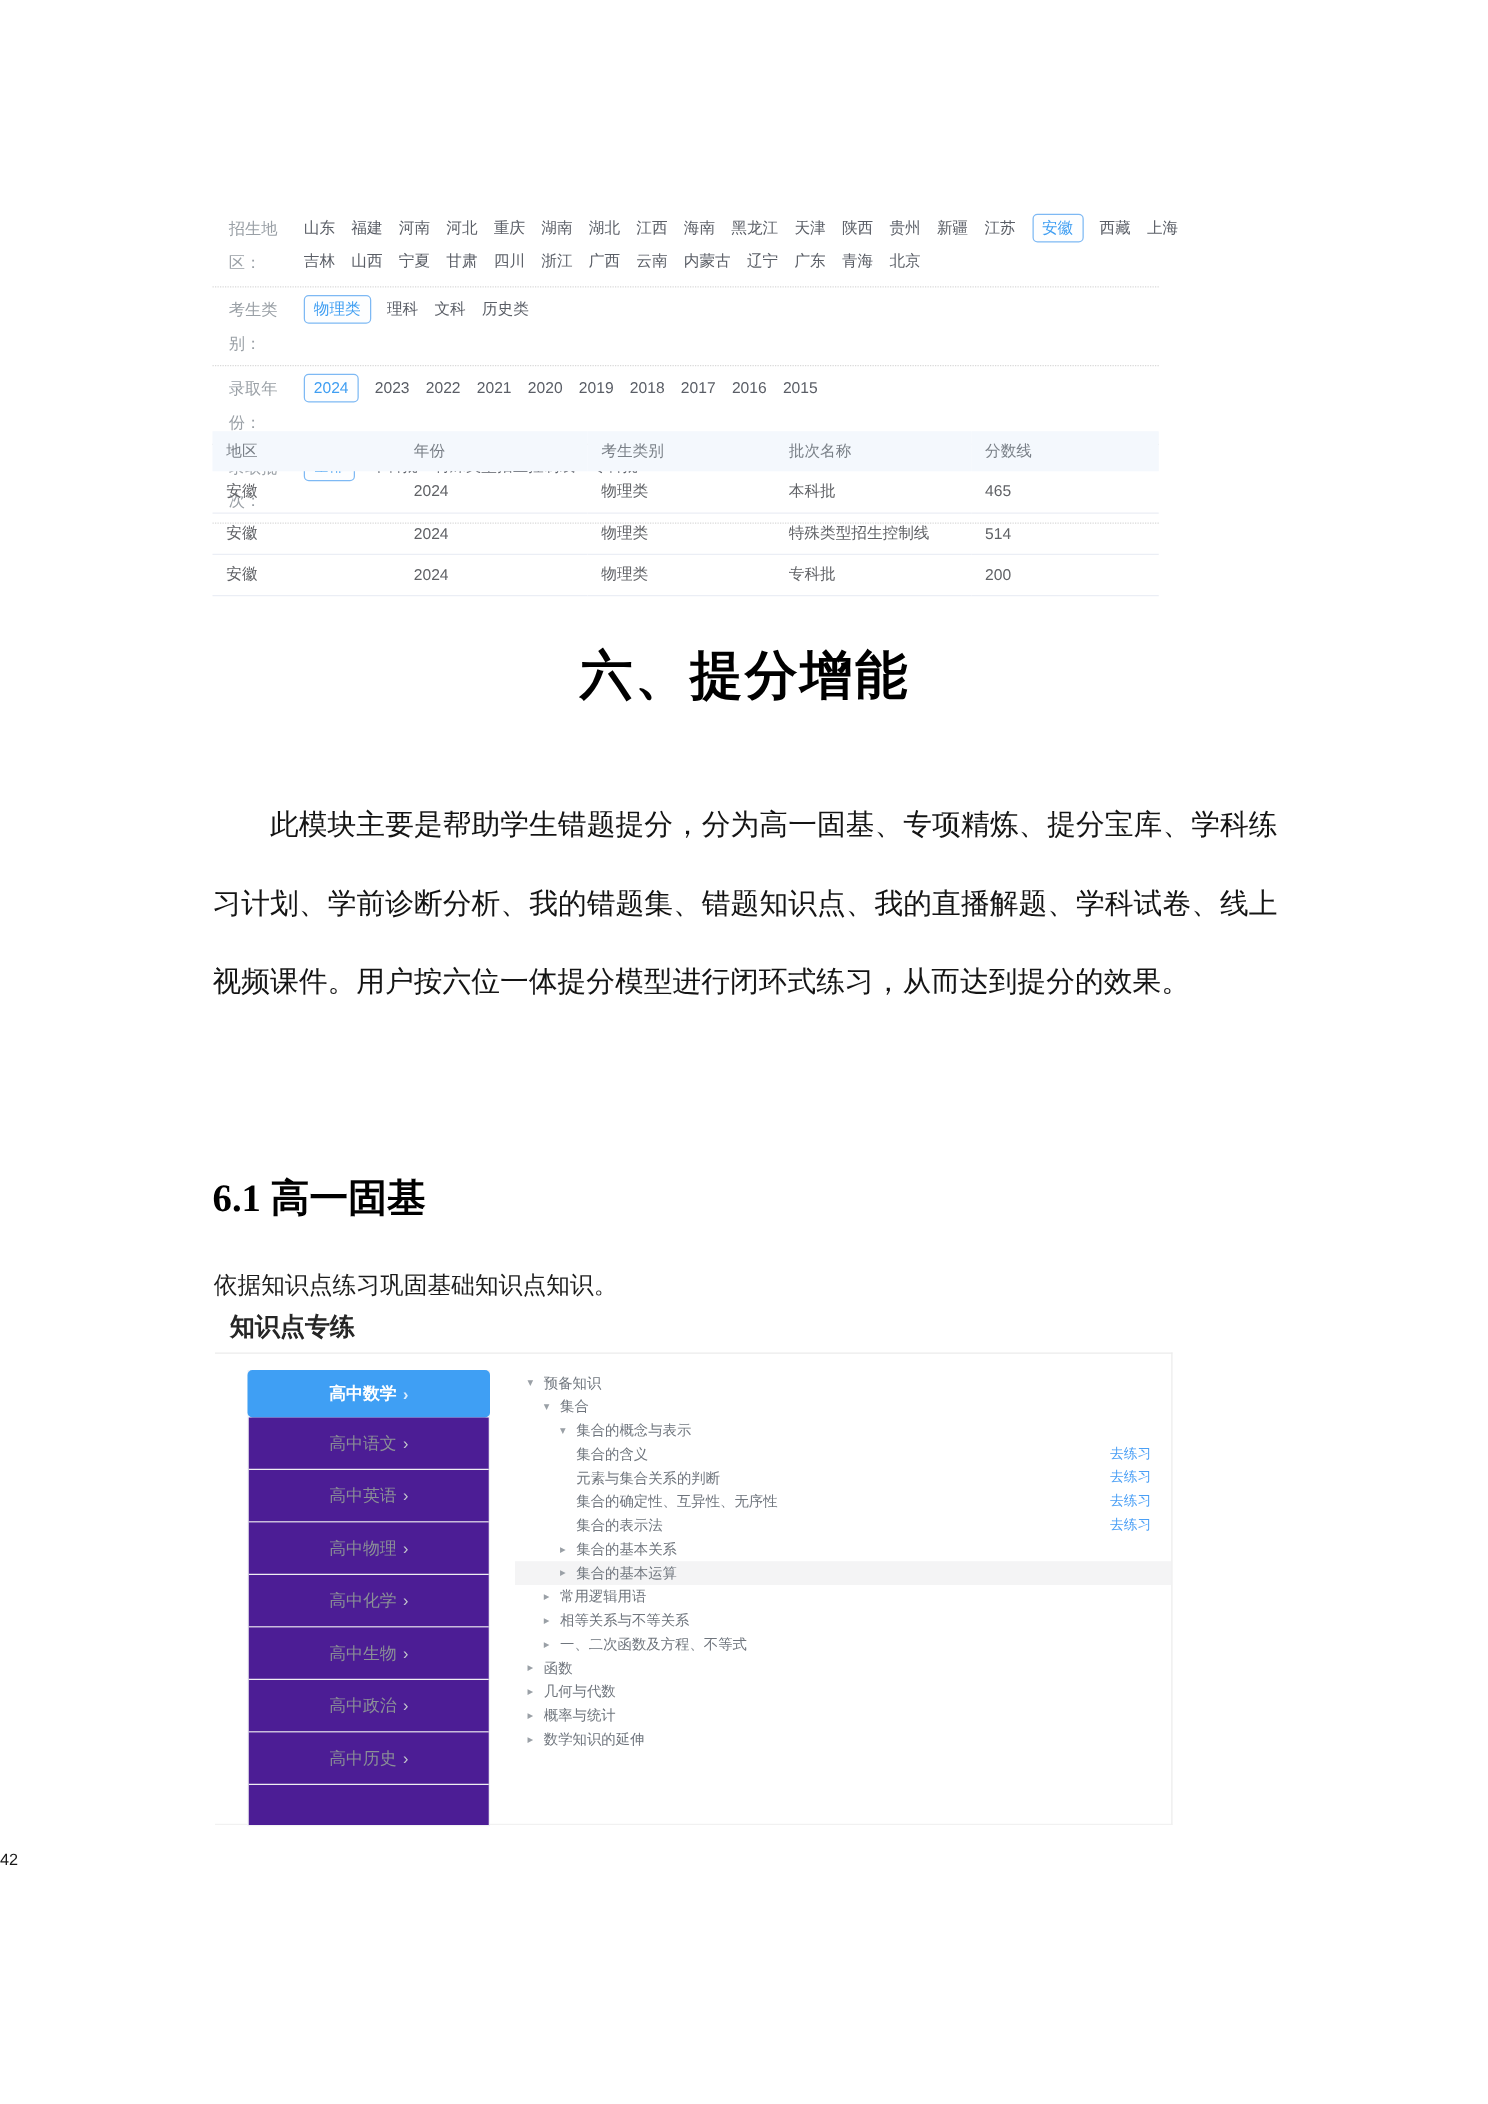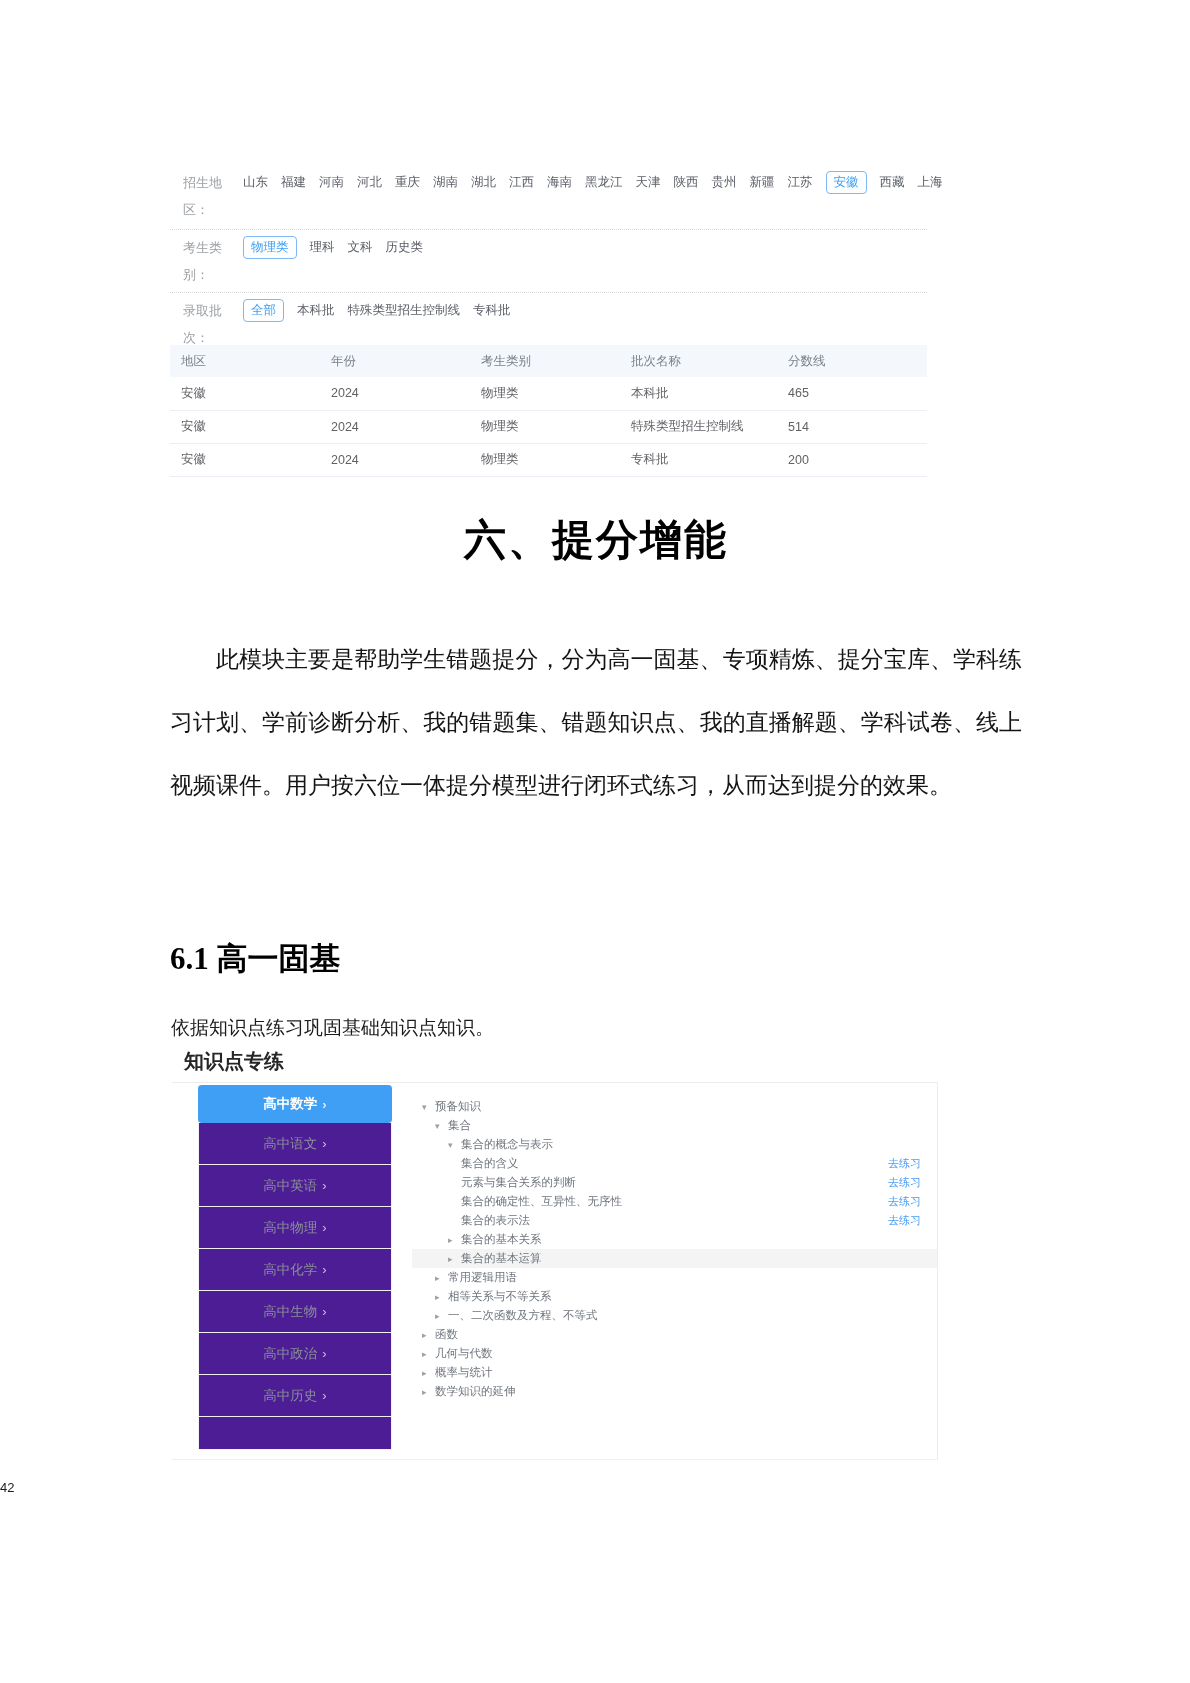--- a/index.html
+++ b/index.html
@@ -56,21 +56,21 @@
   }
 
   
   .kp-title { position:absolute; left:184px; top:1048px; font-size:20px; font-weight:600; color:#262626; }
   .kp-panel {
     position:absolute; left:172px; top:1082px; width:766px; height:378px;
     border-top:1px solid #ececec; border-right:1px solid #ececec; border-bottom:1px solid #f1f1f1;
     background:#fff;
   }
   .kp-sidebar {
-    position:absolute; left:26px; top:2px; width:194px; height:365px;
+    position:absolute; left:26px; top:13px; width:194px; height:365px;
     border:1px solid #f1f1f4; background:#fff;
   }
   .sb-item {
     height:42px; display:flex; align-items:center; justify-content:center;
     font-size:13.5px; color:#8b9096; border-bottom:1px solid #efeff2; cursor:pointer; background:#4c1d95;
   }
   .sb-item.active {
     height:38px; background:#3f9ff4; color:#ffffff; border-radius:4px;
     border-bottom:none; margin:-1px -1px 0 -1px; font-weight:bold;
   }
@@ -119,30 +119,62 @@
               <span class="f-opt">黑龙江</span>
               <span class="f-opt">天津</span>
               <span class="f-opt">陕西</span>
               <span class="f-opt">贵州</span>
               <span class="f-opt">新疆</span>
               <span class="f-opt">江苏</span>
               <span class="f-opt sel">安徽</span>
               <span class="f-opt">西藏</span>
               <span class="f-opt">上海</span>
             </div>
+            <div class="f-line">
+              <span class="f-opt">吉林</span>
+              <span class="f-opt">山西</span>
+              <span class="f-opt">宁夏</span>
+              <span class="f-opt">甘肃</span>
+              <span class="f-opt">四川</span>
+              <span class="f-opt">浙江</span>
+              <span class="f-opt">广西</span>
+              <span class="f-opt">云南</span>
+              <span class="f-opt">内蒙古</span>
+              <span class="f-opt">辽宁</span>
+              <span class="f-opt">广东</span>
+              <span class="f-opt">青海</span>
+              <span class="f-opt">北京</span>
+            </div>
           </div>
         </div>
         <div class="f-row">
           <span class="f-label">考生类别：</span>
           <div class="f-opts">
             <div class="f-line">
               <span class="f-opt sel">物理类</span>
               <span class="f-opt">理科</span>
               <span class="f-opt">文科</span>
               <span class="f-opt">历史类</span>
+            </div>
+          </div>
+        </div>
+        <div class="f-row">
+          <span class="f-label">录取年份：</span>
+          <div class="f-opts">
+            <div class="f-line">
+              <span class="f-opt sel">2024</span>
+              <span class="f-opt">2023</span>
+              <span class="f-opt">2022</span>
+              <span class="f-opt">2021</span>
+              <span class="f-opt">2020</span>
+              <span class="f-opt">2019</span>
+              <span class="f-opt">2018</span>
+              <span class="f-opt">2017</span>
+              <span class="f-opt">2016</span>
+              <span class="f-opt">2015</span>
             </div>
           </div>
         </div>
         <div class="f-row">
           <span class="f-label">录取批次：</span>
           <div class="f-opts">
             <div class="f-line">
               <span class="f-opt sel">全部</span>
               <span class="f-opt">本科批</span>
               <span class="f-opt">特殊类型招生控制线</span>

